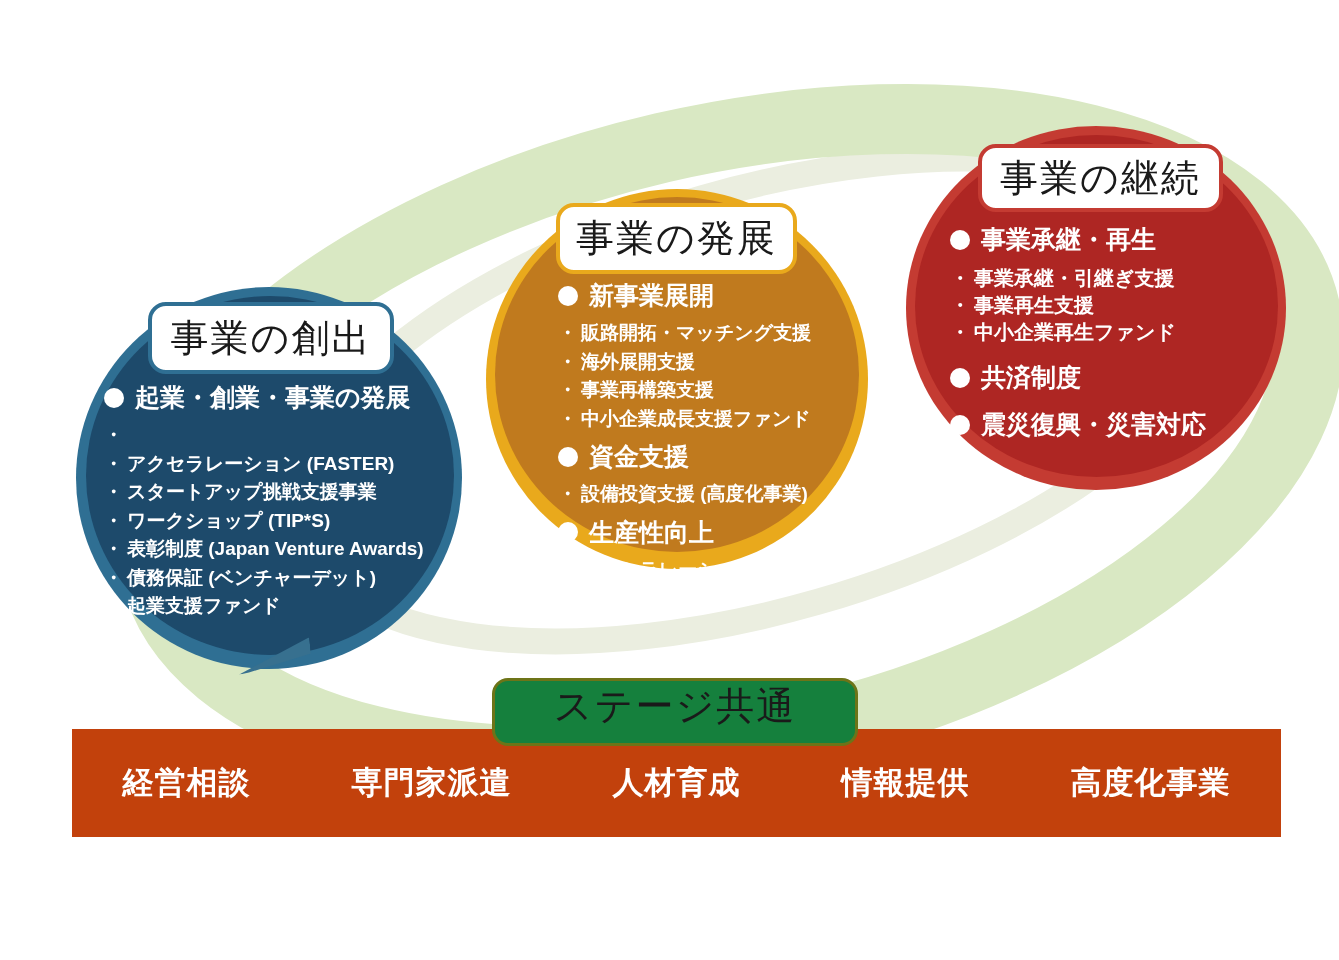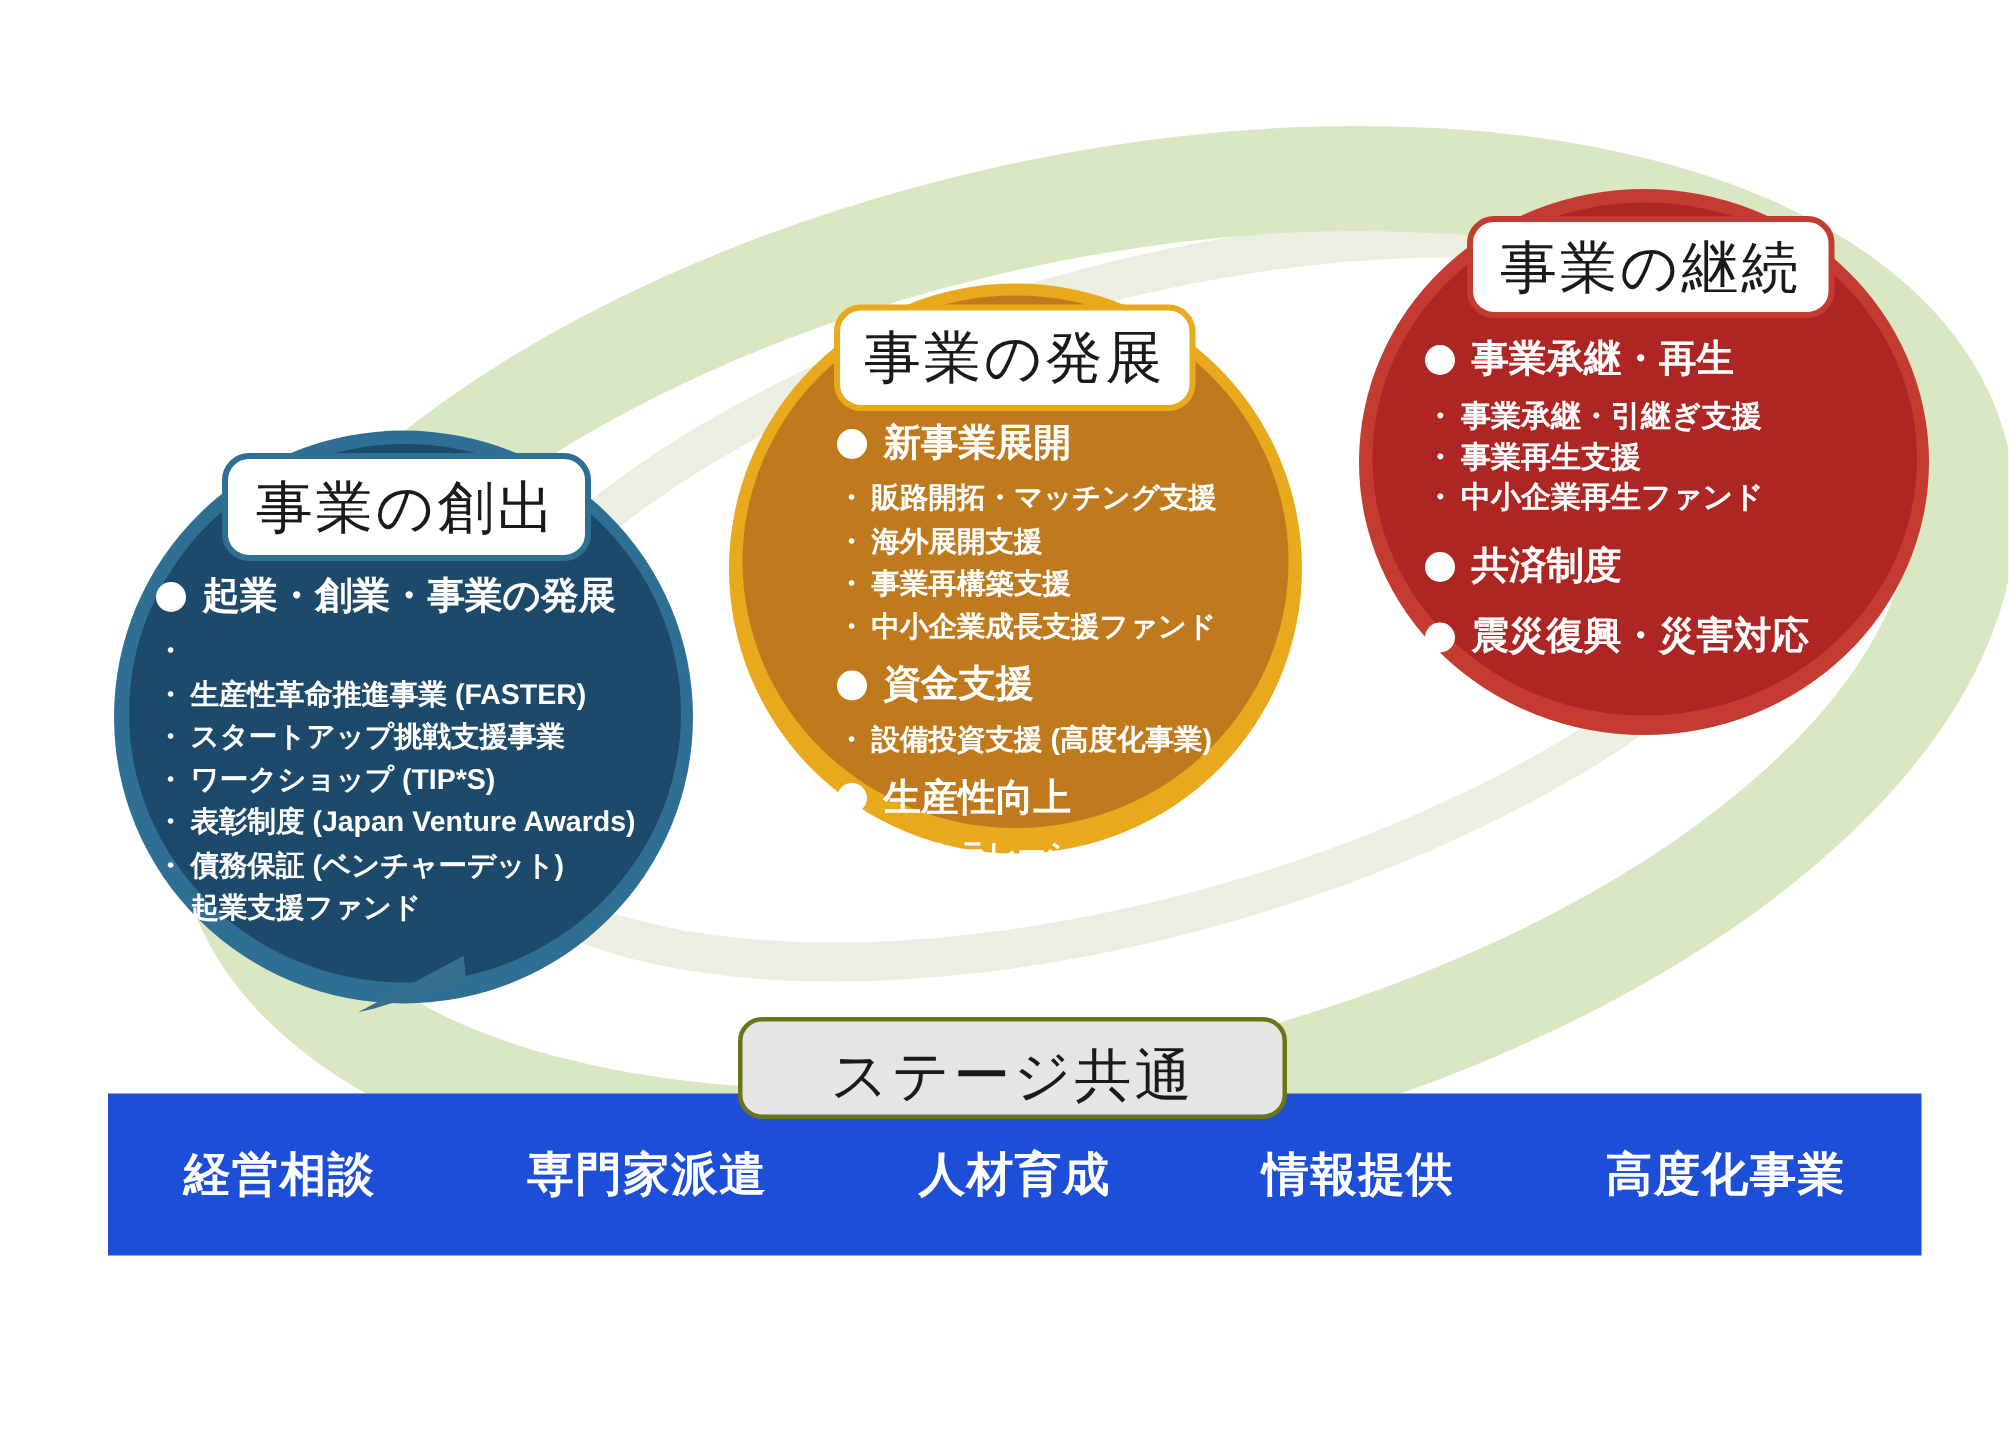--- a/index.html
+++ b/index.html
@@ -58,28 +58,28 @@
   .content-development .sec-item{line-height:28.5px;}
   .content-development .sec{margin-bottom:4px;}
   .content-development .sec + .sec .sec-head{margin-top:8px;}
   .content-continuation .sec-item{font-size:20px;line-height:27px;}
   .content-continuation .sec{margin-bottom:16px;}
   .content-continuation .sec-head{margin-bottom:10px;}
 
   
   .common-bar{
     position:absolute;left:72px;top:729px;width:1209px;height:108px;
-    background:#1d4ed8;z-index:1;
+    background:#c2410c;z-index:1;
     display:flex;align-items:center;justify-content:space-around;
   }
   .bar-item{color:#ffffff;font-size:31px;font-weight:bold;letter-spacing:1px;white-space:nowrap;}
   .bar-label{
     position:absolute;left:492px;top:678px;width:366px;height:68px;z-index:2;
-    background:#e5e5e5;border:3px solid #6d7418;border-radius:16px;
-    display:flex;align-items:flex-end;justify-content:center;
+    background:#15803d;border:3px solid #6d7418;border-radius:16px;
+    display:flex;align-items:flex-start;justify-content:center;
     color:#1a1a1a;font-size:38px;letter-spacing:2px;box-sizing:border-box;
   }
 </style>
 </head>
 <body>
 
 <div class="canvas">
 
   <svg class="bg-svg" width="1339" height="960" viewBox="0 0 1339 960">
     <ellipse cx="760" cy="400" rx="480" ry="210" fill="none" stroke="#ebeee0" stroke-width="26" transform="rotate(-16 760 400)"></ellipse>
@@ -114,21 +114,21 @@
       <div class="sec-head">
         <span class="disc"></span>
         <span>起業・創業・事業の発展</span>
       </div>
       <div class="sec-items">
         <div class="sec-item">
           <span class="dot">・</span>
         </div>
         <div class="sec-item">
           <span class="dot">・</span>
-          <span>生産性革命推進事業 (FASTER)</span>
+          <span>アクセラレーション (FASTER)</span>
         </div>
         <div class="sec-item">
           <span class="dot">・</span>
           <span>スタートアップ挑戦支援事業</span>
         </div>
         <div class="sec-item">
           <span class="dot">・</span>
           <span>ワークショップ (TIP*S)</span>
         </div>
         <div class="sec-item">

